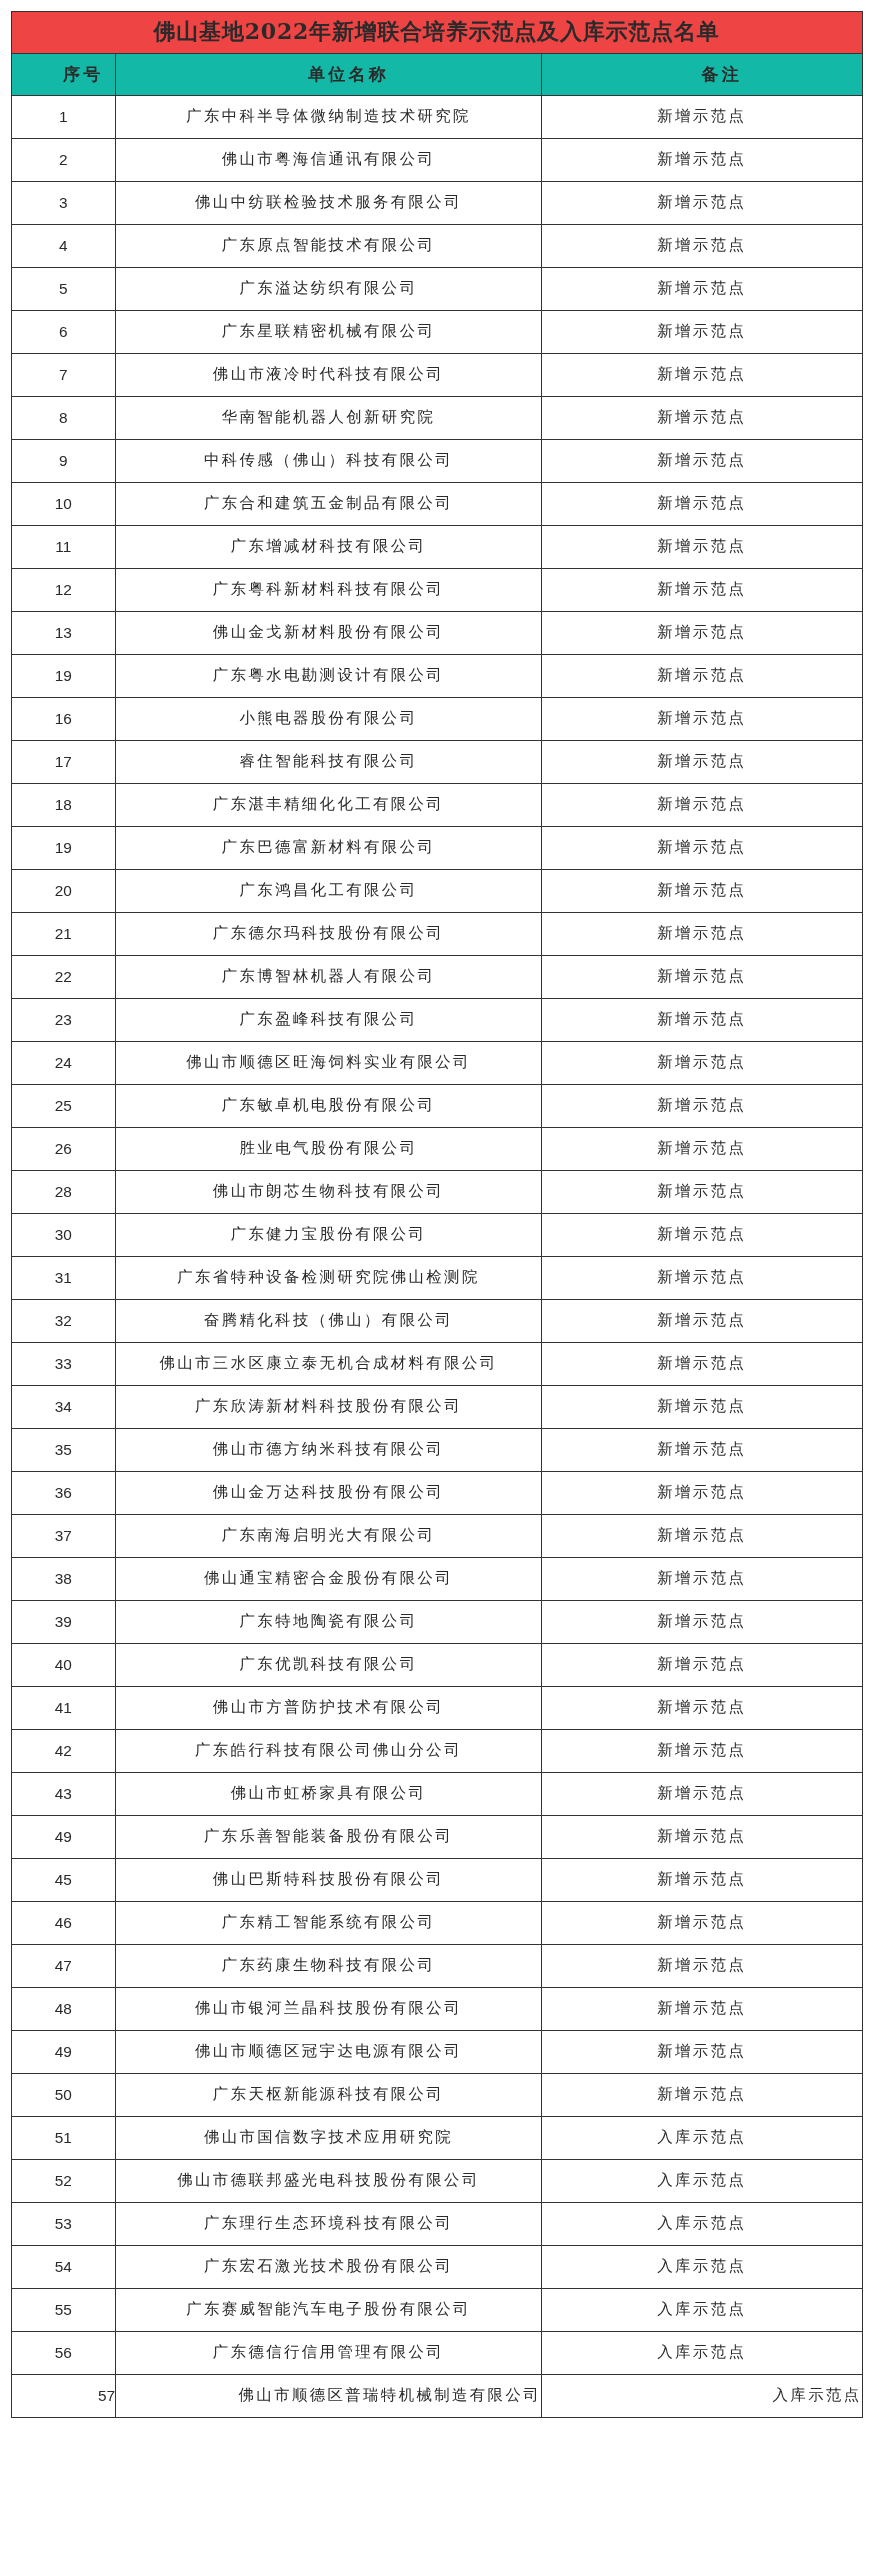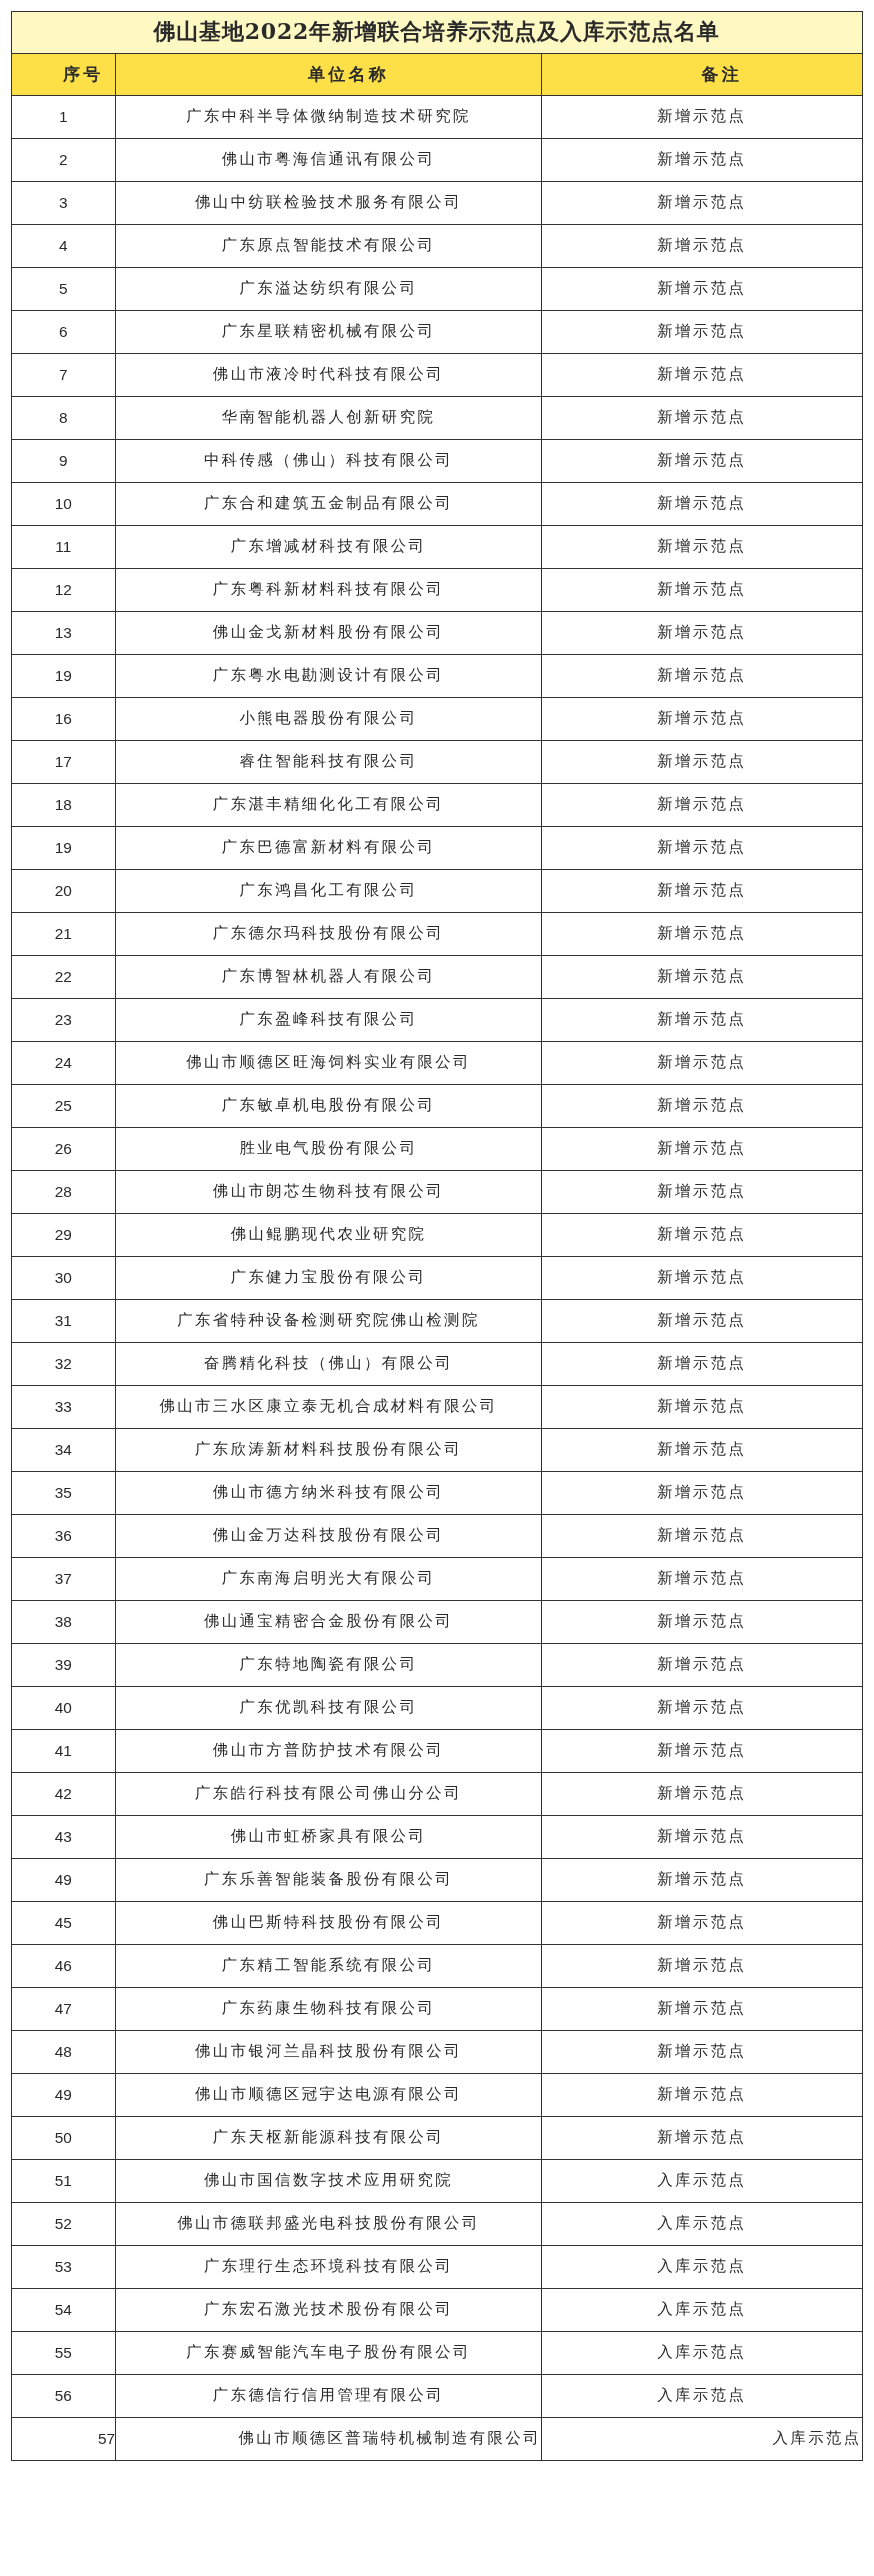--- a/index.html
+++ b/index.html
@@ -30,31 +30,31 @@
   td, th {
     border: 1.6px solid #333333;
     text-align: center;
     vertical-align: middle;
     padding: 0;
     overflow: hidden;
     white-space: nowrap;
   }
   .title-row td {
     height: 41px;
-    background: #fef9c3;
+    background: #ef4444;
     font-size: 22px;
     font-weight: bold;
     letter-spacing: 0.8px;
     border-top: none;
     border-left: none;
     border-right: none;
   }
   .head-row th {
     height: 41px;
-    background: #fde047;
+    background: #14b8a6;
     font-size: 17px;
     font-weight: bold;
     letter-spacing: 3.2px;
     padding-left: 40px;
   }
   .data-row td {
     height: 42px;
     font-size: 15.4px;
     letter-spacing: 2.4px;
   }
@@ -215,25 +215,20 @@
           <td class="col-no">26</td>
           <td class="col-name">胜业电气股份有限公司</td>
           <td class="col-note">新增示范点</td>
         </tr>
         <tr class="data-row">
           <td class="col-no">28</td>
           <td class="col-name">佛山市朗芯生物科技有限公司</td>
           <td class="col-note">新增示范点</td>
         </tr>
         <tr class="data-row">
-          <td class="col-no">29</td>
-          <td class="col-name">佛山鲲鹏现代农业研究院</td>
-          <td class="col-note">新增示范点</td>
-        </tr>
-        <tr class="data-row">
           <td class="col-no">30</td>
           <td class="col-name">广东健力宝股份有限公司</td>
           <td class="col-note">新增示范点</td>
         </tr>
         <tr class="data-row">
           <td class="col-no">31</td>
           <td class="col-name">广东省特种设备检测研究院佛山检测院</td>
           <td class="col-note">新增示范点</td>
         </tr>
         <tr class="data-row">

